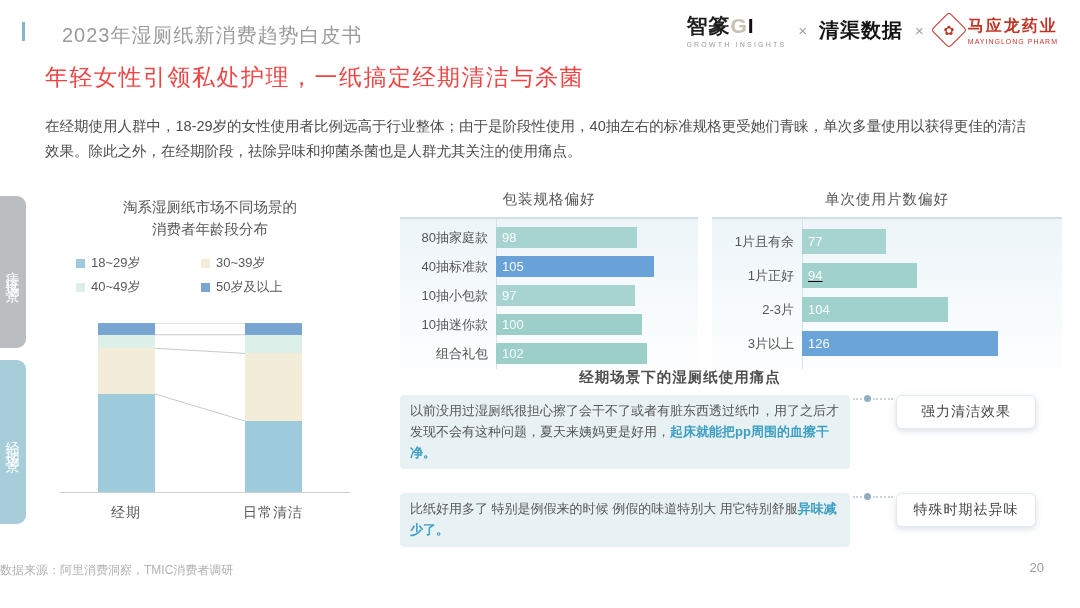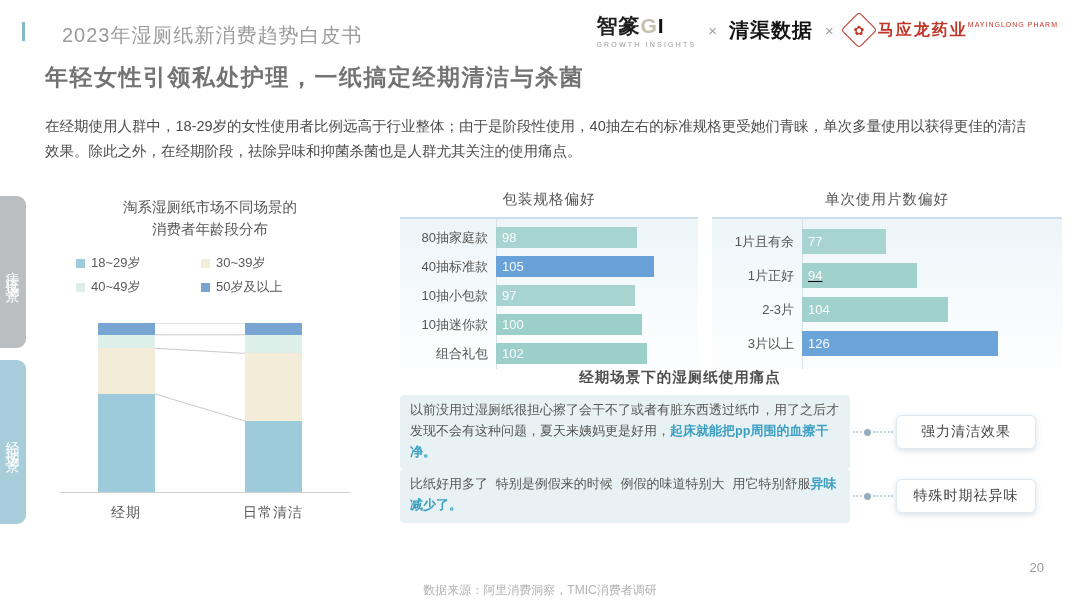--- a/index.html
+++ b/index.html
@@ -14,26 +14,26 @@
   .zz { display:flex; flex-direction:column; align-items:flex-start; }
   .zz-row { font-size:21px; font-weight:800; color:#1f1f1f; letter-spacing:1px; }
   .zz-g { color:#c7c0b0; }
   .zz-i { color:#111; }
   .zz-sub { font-size:7px; color:#9a9a9a; letter-spacing:2.2px; margin-top:1px; }
   .x-sep { font-size:15px; color:#9f9f9f; }
   .qq { font-size:20px; font-weight:800; color:#141414; letter-spacing:1px; }
   .myl { display:flex; align-items:center; gap:6px; }
   .myl-emblem { width:26px; height:26px; display:flex; align-items:center; justify-content:center; color:#c13527; font-size:20px; transform:rotate(45deg); border:1.5px solid #c13527; border-radius:4px; }
   .myl-emblem span { transform:rotate(-45deg); font-size:13px; line-height:1; }
-  .myl-txt { display:flex; flex-direction:row; }
+  .myl-txt { display:flex; flex-direction:column; }
   .myl-name { font-size:16px; font-weight:800; color:#c13527; letter-spacing:2px; }
   .myl-sub { font-size:7px; color:#c13527; letter-spacing:1px; margin-top:1px; }
 
   
-  .headline { position:absolute; left:45px; top:62px; font-size:23px; font-weight:700; color:#737373; letter-spacing:1.5px; }
+  .headline { position:absolute; left:45px; top:62px; font-size:23px; font-weight:400; color:#ef4444; letter-spacing:1.5px; }
   .intro { position:absolute; left:45px; top:114px; width:995px; font-size:14.5px; line-height:1.7; color:#4d4d4d; }
 
   
   .scene-tab { position:absolute; left:0; width:26px; border-radius:0 9px 9px 0; display:flex; align-items:center; justify-content:center; writing-mode:vertical-rl; color:#fff; font-size:14px; letter-spacing:6px; }
   .tab-0 { top:196px; height:152px; }
   .tab-1 { top:360px; height:164px; }
 
   
   .age-chart { position:absolute; left:62px; top:196px; width:296px; height:336px; }
   .age-title { text-align:center; font-size:14.5px; color:#585858; line-height:1.55; }
@@ -66,31 +66,31 @@
   .mid .hlabel { width:88px; margin-right:8px; } .right .hlabel { width:82px; margin-right:8px; }
   .hwrap { flex:1; }
   .hbar { display:flex; align-items:center; }
   .mid .hbar { height:21px; } .right .hbar { height:25px; }
   .hval { color:rgba(255,255,255,0.95); font-size:13px; padding-left:6px; }
 
   
   .pain { position:absolute; left:400px; top:368px; width:662px; }
   .pain-title { position:absolute; left:0; top:0; width:560px; text-align:center; font-size:14.5px; font-weight:600; color:#4e4e4e; letter-spacing:1px; }
   .prows { position:absolute; left:0; top:27px; width:662px; }
-  .prow { display:flex; align-items:center; margin-bottom:0;font-family:Liberation Mono, monospace; }
+  .prow { display:flex; align-items:flex-start; margin-bottom:24px; }
   .quote { width:450px; background:#e8f1f3; border-radius:4px; padding:6px 10px; font-size:13px; line-height:1.6; color:#575757; }
   .hl { color:#3d9fc2; font-weight:700; }
   .conn { width:46px; display:flex; align-items:center; justify-content:center; flex:0 0 auto; }
   .dash { border-top:2px dotted #c7d4dc; height:0; }
   .d1 { width:9px; } .d2 { width:20px; }
   .dot { width:7px; height:7px; border-radius:50%; background:#93aebe; margin:0 2px; flex:0 0 auto; }
   .tag { width:140px; padding:7px 16px; text-align:center; background:#fff; border:1px solid #e1eaef; border-radius:6px; box-shadow:0 2px 6px rgba(110,145,165,0.28); font-size:14px; color:#454545; letter-spacing:1px; flex:0 0 auto; }
 
   
-  .src { position:absolute; left:0; top:582px; width:1080px; text-align:center; font-size:12px; color:#b2b2b2; }
+  .src { position:absolute; left:0; top:562px; width:1080px; font-size:12px; color:#b2b2b2; }
   .pageno { position:absolute; right:36px; top:560px; font-size:13px; color:#9a9a9a; }
 </style>
 </head>
 <body>
 
 <div class="slide">
 
   <div class="hdr-accent"></div>
   <div class="hdr-title">2023年湿厕纸新消费趋势白皮书</div>
   <div class="logos">

